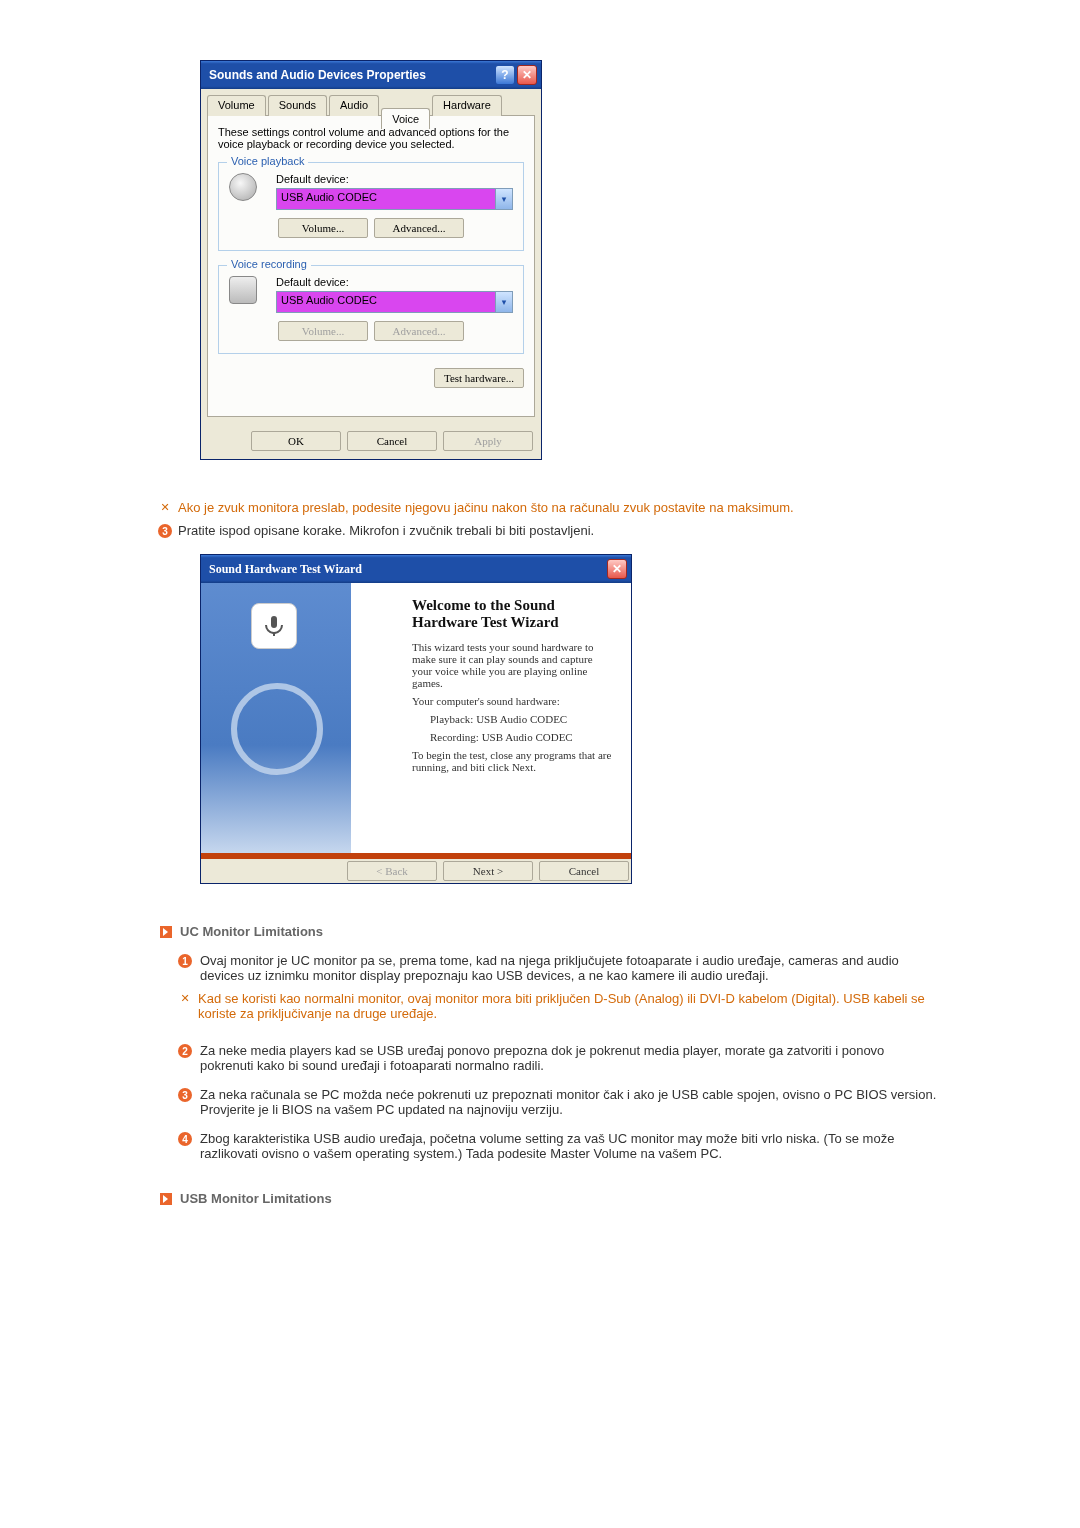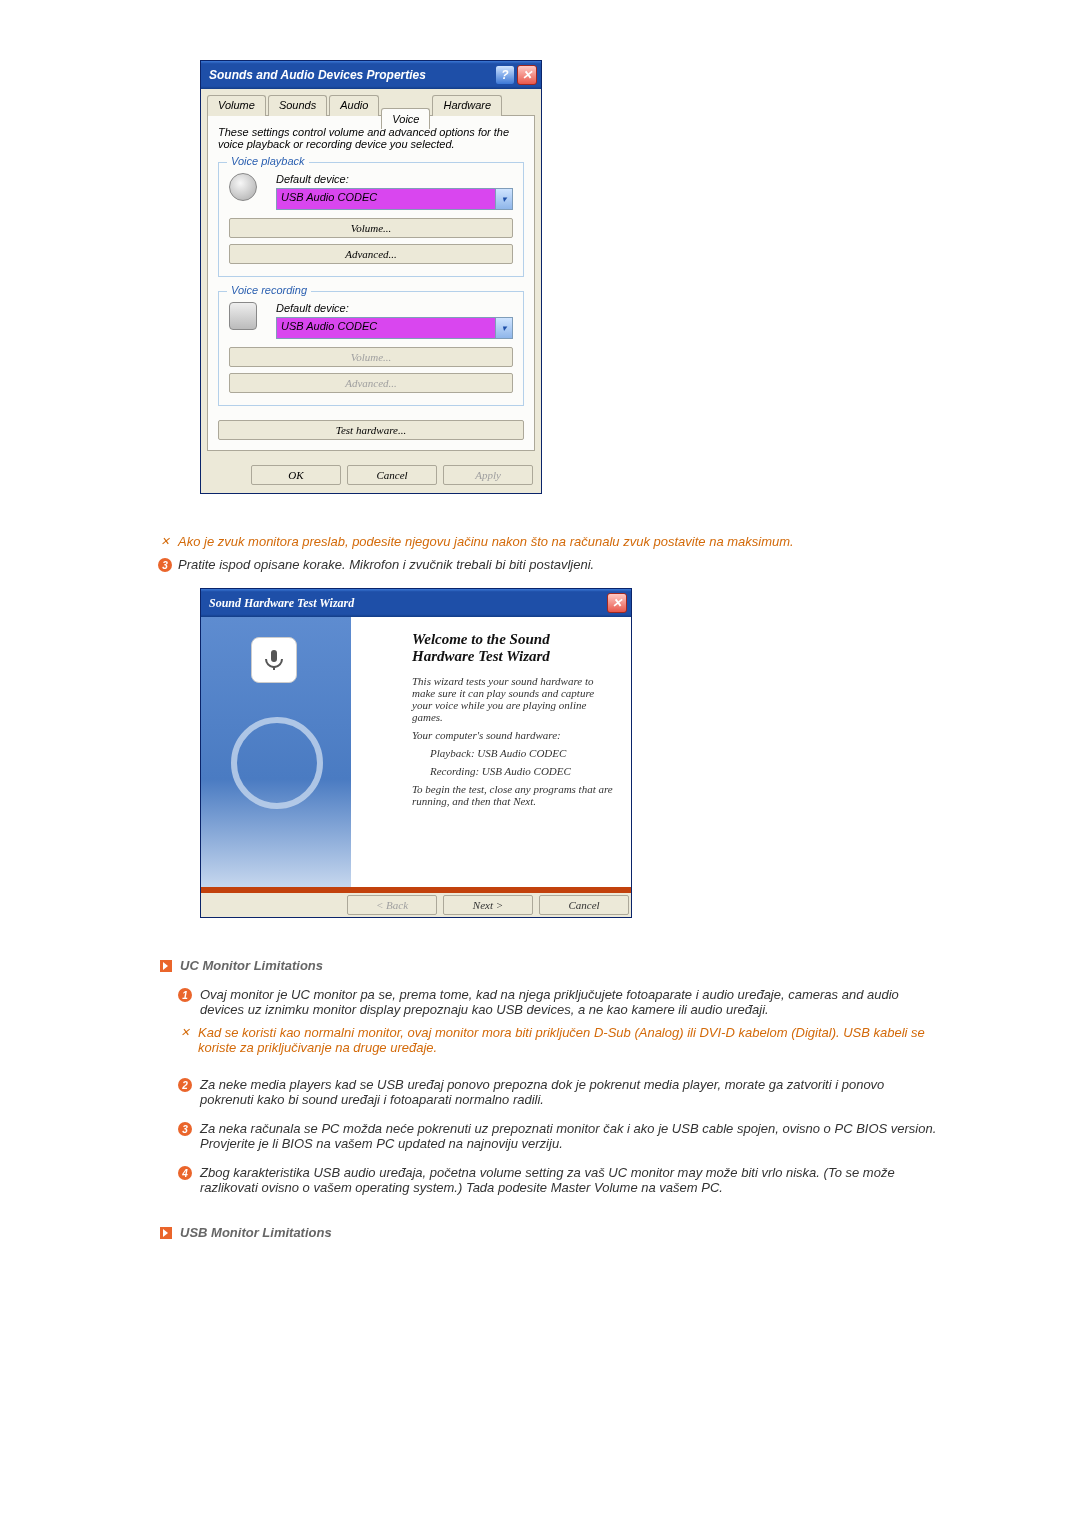--- a/index.html
+++ b/index.html
@@ -6,21 +6,20 @@
     margin: 0;
     padding: 0;
     background: #ffffff;
     font-family: Arial, Helvetica, sans-serif;
     font-size: 13px;
     color: #333;
     width: 1080px;
   }
   .page {
     padding: 60px 140px 60px 140px;
-    font-style: italic;
   }
   .dialog-wrap {
     margin-left: 60px;
     margin-bottom: 40px;
   }
 
   
   .xp-dialog {
     width: 340px;
     border: 1px solid #0a246a;
@@ -109,21 +108,21 @@
     background: #d946ef;
     height: 20px;
   }
   .dev-drop .val { flex:1; padding: 2px 4px; }
   .dev-drop .btn {
     width: 16px; background: linear-gradient(#cfe4ff,#8fb6ea);
     border-left: 1px solid #7f9db9;
     display:flex; align-items:center; justify-content:center;
     color:#1e4fa8; font-size:9px;
   }
-  .btn-row { display:flex; gap:6px; justify-content:center; margin-top:8px;flex-direction:column; }
+  .btn-row { display:flex; gap:6px; justify-content:center; margin-top:8px; }
   .btn-row.right { justify-content: flex-end; }
   .xp-btn {
     min-width: 72px;
     border: 1px solid #aca899;
     background: #ece9d8;
     padding: 3px 8px;
     text-align: center;
     font-family: Tahoma;
     font-size: 11px;
     cursor: default;
@@ -304,21 +303,21 @@
               </svg>
           </div>
           <div class="icon2"></div>
         </div>
         <div class="wiz-main">
           <div class="wiz-h">Welcome to the Sound Hardware Test Wizard</div>
           <div class="wiz-p">This wizard tests your sound hardware to make sure it can play sounds and capture your voice while you are playing online games.</div>
           <div class="wiz-p">Your computer's sound hardware:</div>
           <div class="wiz-p wiz-indent">Playback:  USB Audio CODEC</div>
           <div class="wiz-p wiz-indent">Recording:  USB Audio CODEC</div>
-          <div class="wiz-p">To begin the test, close any programs that are running, and then that Next.</div>
+          <div class="wiz-p">To begin the test, close any programs that are running, and biti click Next.</div>
         </div>
       </div>
       <div class="wiz-footer">
         <div class="xp-btn disabled">&lt; Back</div>
         <div class="xp-btn">Next &gt;</div>
         <div class="xp-btn">Cancel</div>
       </div>
     </div>
   </div>
 

